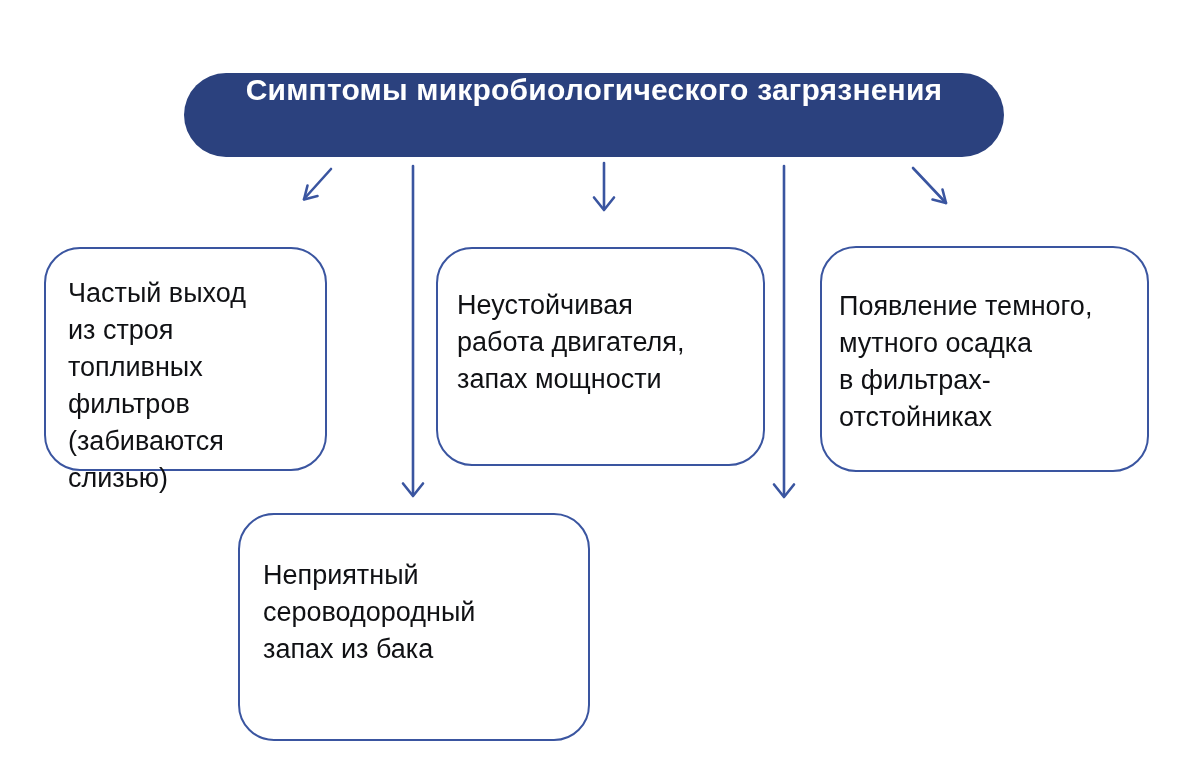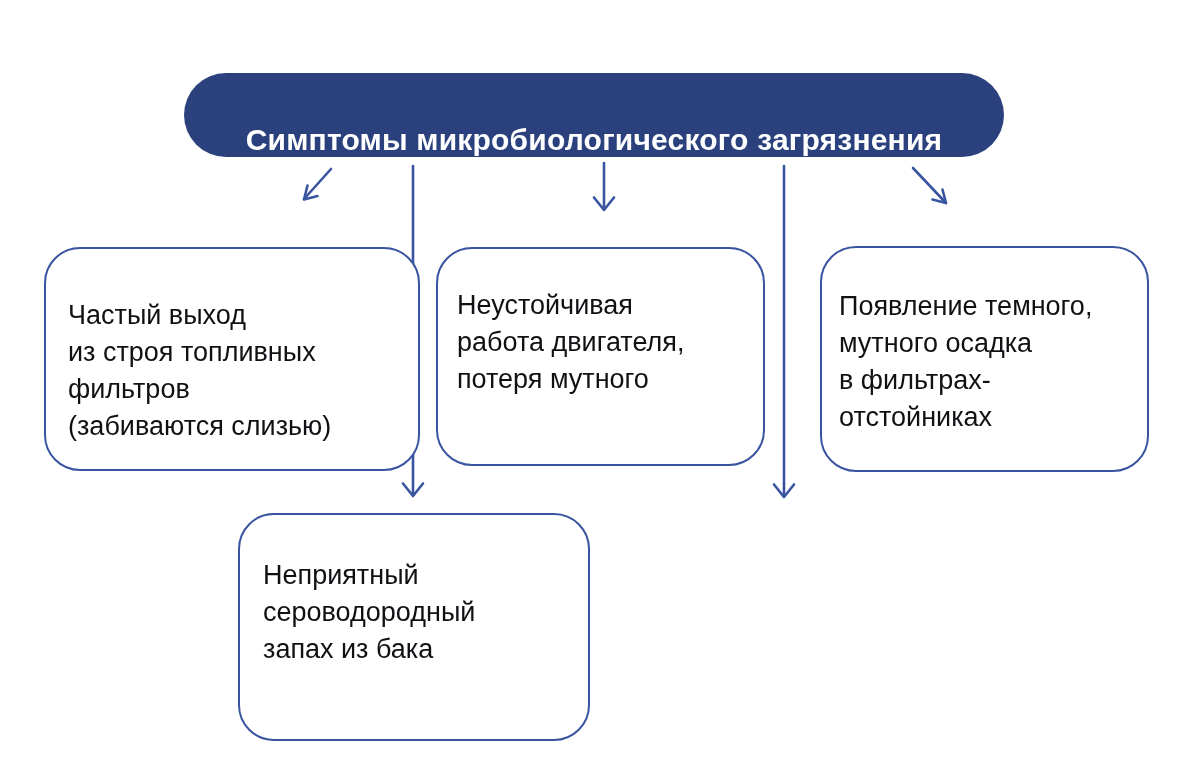--- a/index.html
+++ b/index.html
@@ -18,21 +18,21 @@
     width:1200px;height:776px;
     background:var(--background);
     font-family:"Liberation Sans","DejaVu Sans",sans-serif;
     overflow:hidden;
   }
   .header-pill{
     position:absolute;
     left:184px;top:73px;width:820px;height:84px;
     background:var(--header-fill);
     border-radius:42px;
-    display:flex;align-items:flex-end;justify-content:center;
+    display:flex;align-items:flex-start;justify-content:center;
   }
   .header-pill .title{
     color:var(--header-text);
     font-size:30px;
     font-weight:bold;
     letter-spacing:.2px;
     text-align:center;
   }
   .arrows{
     position:absolute;left:0;top:0;width:1200px;height:776px;
@@ -51,21 +51,21 @@
     border:2.5px solid var(--box-border);
     border-radius:36px;
     color:var(--body-text);
     font-size:27px;
     line-height:37px;
   }
   .box .box-text{
     display:block;
     white-space:pre-line;
   }
-  .box.b1{left:44px;top:247px;width:376px;height:224px;padding:48px 18px 0 22px;}
+  .box.b1{left:44px;top:247px;width:283px;height:224px;padding:26px 18px 0 22px;}
   .box.b2{left:436px;top:247px;width:329px;height:219px;padding:38px 14px 0 19px;}
   .box.b3{left:820px;top:246px;width:329px;height:226px;padding:40px 10px 0 17px;}
   .box.b4{left:238px;top:513px;width:352px;height:228px;padding:42px 16px 0 23px;}
   .box.b5{left:613px;top:513px;width:353px;height:229px;padding:40px 10px 0 24px;}
 </style>
 </head>
 <body>
 
 <div class="canvas">
 
@@ -104,21 +104,21 @@
   <div class="box b1">
     <span class="box-text">Частый выход
 из строя топливных
 фильтров
 (забиваются слизью)</span>
   </div>
 
   <div class="box b2">
     <span class="box-text">Неустойчивая
 работа двигателя,
-потеря мутного</span>
+запах мощности</span>
   </div>
 
   <div class="box b4">
     <span class="box-text">Неприятный
 сероводородный
 запах из бака</span>
   </div>
 
   <div class="box b3">
     <span class="box-text">Появление темного,

